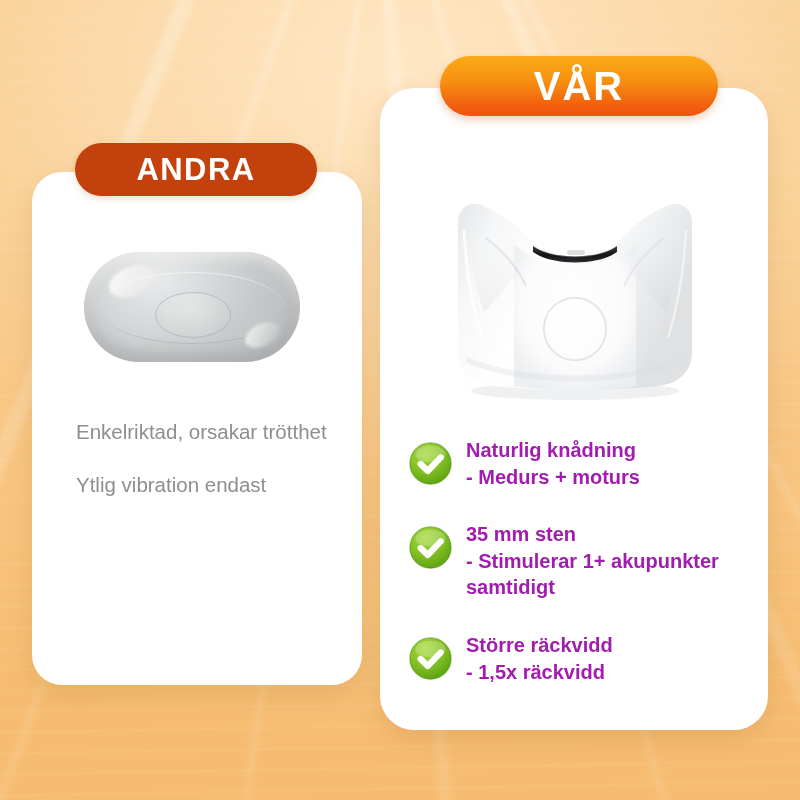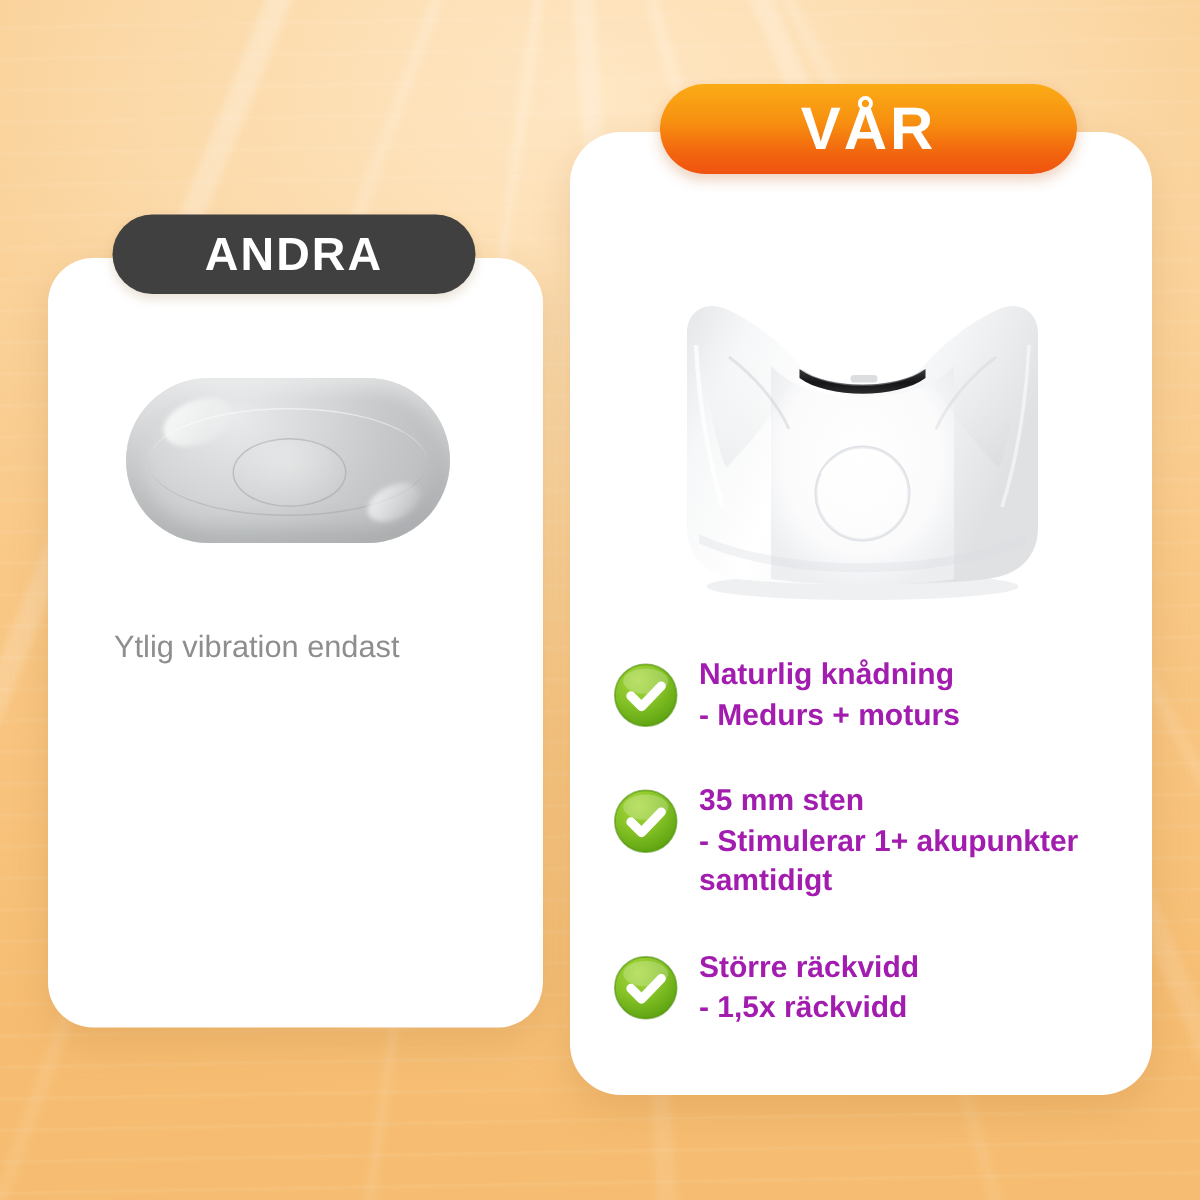--- a/index.html
+++ b/index.html
@@ -76,21 +76,21 @@
     color: #fff;
     font-weight: bold;
     letter-spacing: 1.4px;
     white-space: nowrap;
   }
   #badge-andra {
     left: 75px;
     top: 143px;
     width: 242px;
     height: 53px;
-    background: #404040;
+    background: #c2410c;
     font-size: 31px;
     box-shadow: 0 3px 7px rgba(150,110,50,.22);
   }
   #badge-var {
     left: 440px;
     top: 56px;
     width: 278px;
     height: 60px;
     background: linear-gradient(to bottom, #fbab16 0%, #f79010 42%, #f2640f 78%, #ef5310 100%);
     font-size: 40px;
@@ -234,20 +234,21 @@
 
 <div id="product-gray">
   <div class="body"></div>
   <div class="seam"></div>
   <div class="dish"></div>
   <div class="gloss-a"></div>
   <div class="gloss-b"></div>
 </div>
 
 <div id="drawbacks">
+  <div class="drawback">Enkelriktad, orsakar trötthet</div>
   <div class="drawback">Ytlig vibration endast</div>
 </div>
 
 <div id="badge-andra" class="badge">ANDRA</div>
 
 <div id="card-right" class="card"></div>
 
 <div id="product-white">
   <svg viewBox="0 0 270 218" xmlns="http://www.w3.org/2000/svg" aria-hidden="true">
     <defs>

